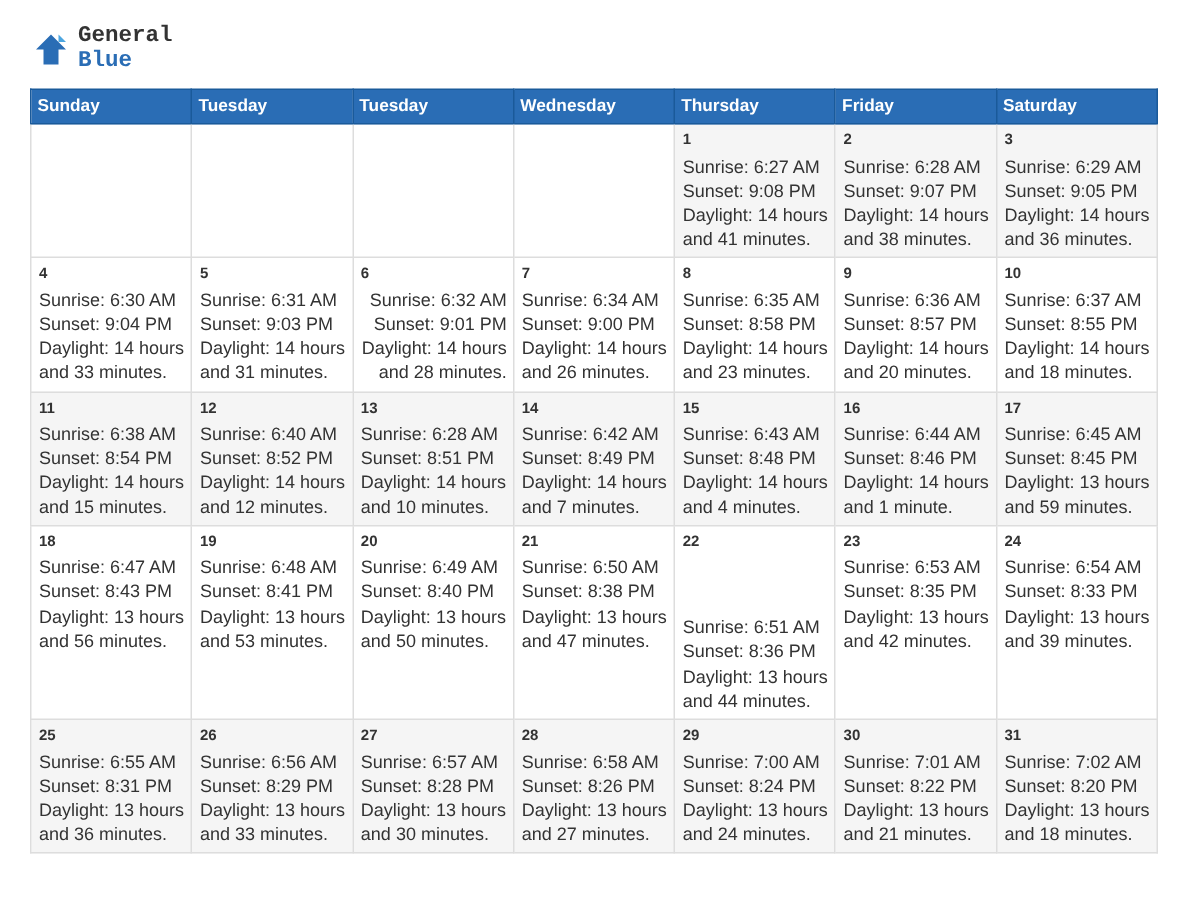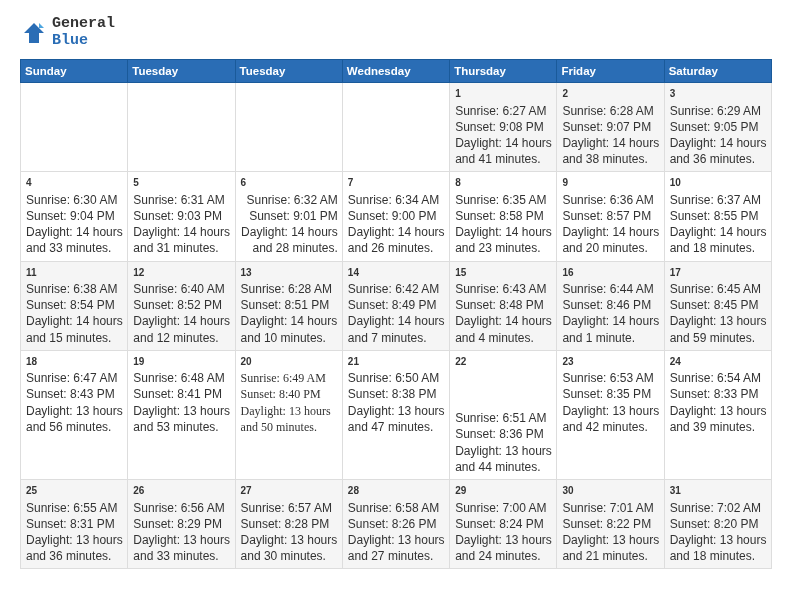--- a/index.html
+++ b/index.html
@@ -256,21 +256,21 @@
 Daylight: 13 hours and 56 minutes.</div>
           </td>
           <td>
             <span class="day-num">19</span>
             <div class="cell-content" style="white-space: pre-line;">Sunrise: 6:48 AM
 Sunset: 8:41 PM
 Daylight: 13 hours and 53 minutes.</div>
           </td>
           <td>
             <span class="day-num">20</span>
-            <div class="cell-content" style="white-space: pre-line; font-family: Liberation Serif, serif;">Sunrise: 6:49 AM
+            <div class="cell-content" style="white-space: pre-line;">Sunrise: 6:49 AM
 Sunset: 8:40 PM
 Daylight: 13 hours and 50 minutes.</div>
           </td>
           <td>
             <span class="day-num">21</span>
             <div class="cell-content" style="white-space: pre-line;">Sunrise: 6:50 AM
 Sunset: 8:38 PM
 Daylight: 13 hours and 47 minutes.</div>
           </td>
           <td>

